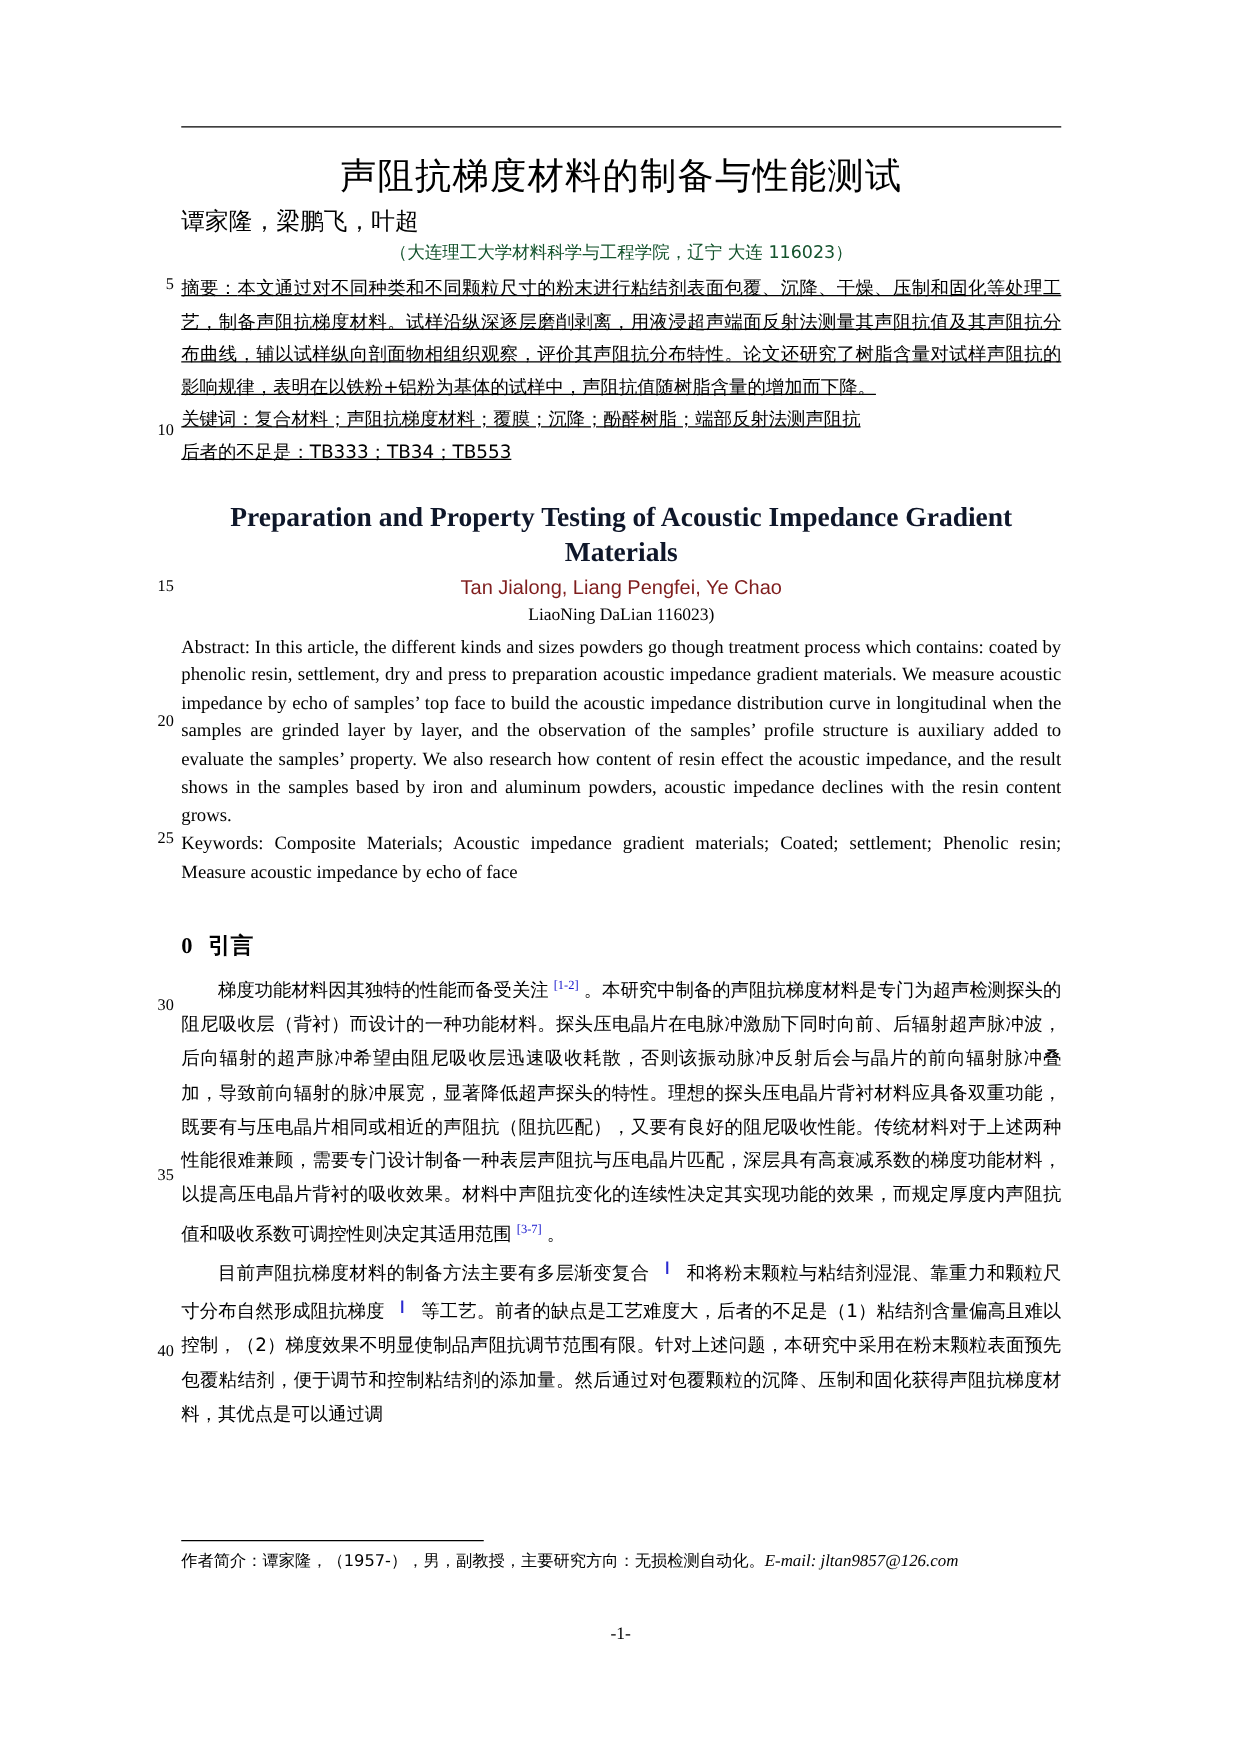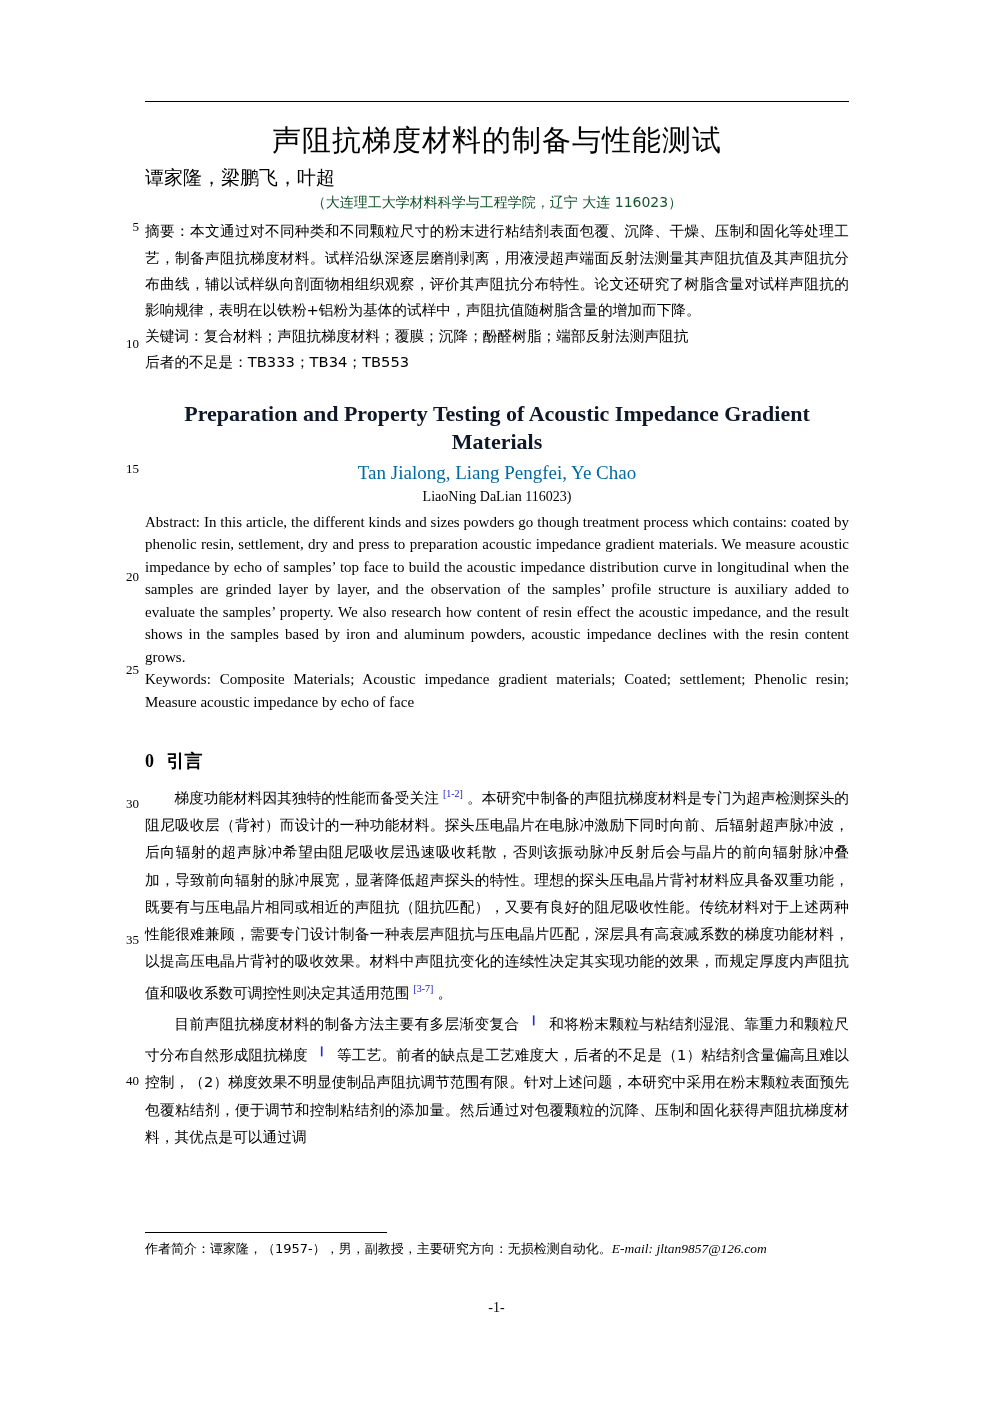--- a/index.html
+++ b/index.html
@@ -82,36 +82,37 @@
   .cn-block {
     font-family: "DejaVu Sans", sans-serif;
     font-size: 14.7px;
     color: #000;
     line-height: 26.2px;
     text-align: justify;
     text-justify: inter-ideograph;
   }
   .cn-block p {
     margin: 0;
+    text-decoration: underline;
   }
   
   .en-title {
     text-align: center;
     font-family: "Liberation Serif", serif;
     font-weight: bold;
     font-size: 22px;
     color: #0f172a;
     line-height: 1.28;
     margin: 24px 0 2px 0;
   }
   .en-authors {
     text-align: center;
-    font-family: Liberation Serif, serif;
-    font-size: 19px;
-    color: #0369a1;
+    font-family: Liberation Sans, sans-serif;
+    font-size: 16px;
+    color: #7f1d1d;
     margin: 4px 0 1px 0;
     line-height: 1.35;
   }
   .en-affil {
     text-align: center;
     font-family: "Liberation Serif", serif;
     font-size: 14px;
     color: #000;
     margin: 0;
     line-height: 1.45;

